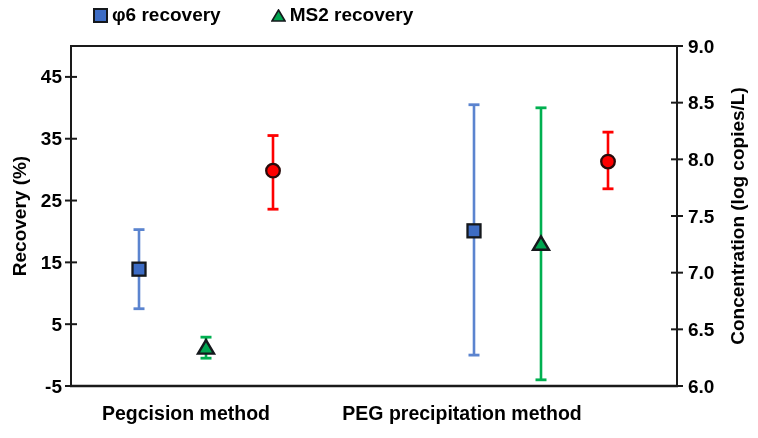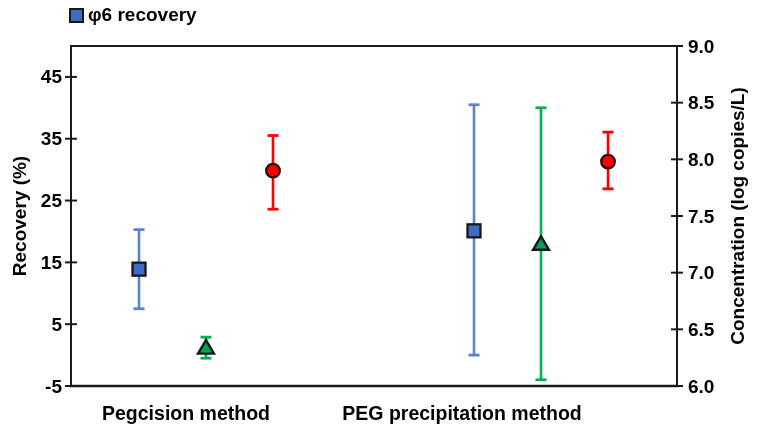--- a/index.html
+++ b/index.html
@@ -5,41 +5,47 @@
   html,body{margin:0;padding:0;background:#fff;}
   .stage{
     position:relative;width:758px;height:438px;background:#fff;overflow:hidden;
     font-family:"Liberation Sans",sans-serif;color:#000;
   }
   .legend{
     position:absolute;left:69px;top:1px;height:28px;z-index:2;
     display:flex;align-items:center;gap:26px;
     font-size:19px;font-weight:700;color:#000;white-space:nowrap;
   }
-  .legend-item{display:flex;align-items:center;gap:4px;}
+  .legend-item{display:flex;align-items:center;gap:4px;margin-left:24px;}
   .lg-square{width:11px;height:11px;border:2px solid #15181c;box-sizing:content-box;}
   .lg-circle{width:11px;height:11px;border:2px solid #2a0a0a;border-radius:50%;box-sizing:content-box;}
   .lg-tri{display:block;}
   .axis-title{
     position:absolute;z-index:2;font-size:19px;font-weight:700;white-space:nowrap;
     transform:translate(-50%,-50%) rotate(-90deg);
   }
   .axis-title.left{left:20px;top:216px;}
   .axis-title.right{left:738px;top:216px;}
   svg.plot{position:absolute;left:0;top:0;z-index:1;}
 </style>
 </head>
 <body>
 
 <div class="stage">
 
   <div class="legend">
     <div class="legend-item">
       <span class="lg-square" id="lg-sq" style="background: rgb(61, 108, 196);"></span>
       <span>φ6 recovery</span>
+    </div>
+    <div class="legend-item">
+      <svg class="lg-tri" width="15" height="13" viewBox="0 0 15 13">
+        <polygon id="lg-tri-poly" points="7.5,1 14,12 1,12" stroke-width="1.6" fill="#00a550" stroke="#15181c"></polygon>
+      </svg>
+      <span>MS2 recovery</span>
     </div>
   </div>
 
   <div class="axis-title left">Recovery (%)</div>
   <div class="axis-title right">Concentration (log copies/L)</div>
 
   <svg class="plot" id="plot-svg" width="758" height="438" viewBox="0 0 758 438">
       <rect x="71" y="46" width="606" height="340" fill="none" stroke="#1a1a1a" stroke-width="2"></rect>
       <line x1="70" y1="386" x2="678" y2="386" stroke="#1a1a1a" stroke-width="2.6"></line>
       <line x1="65" y1="386" x2="77" y2="386" stroke="#1a1a1a" stroke-width="2"></line>

